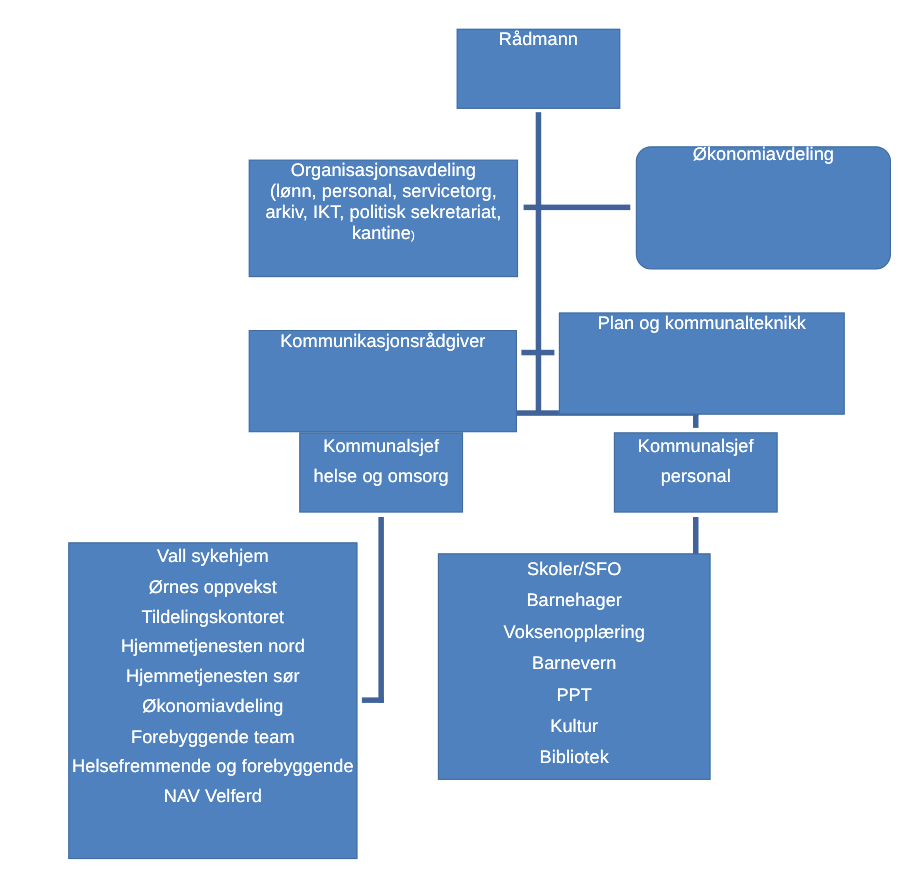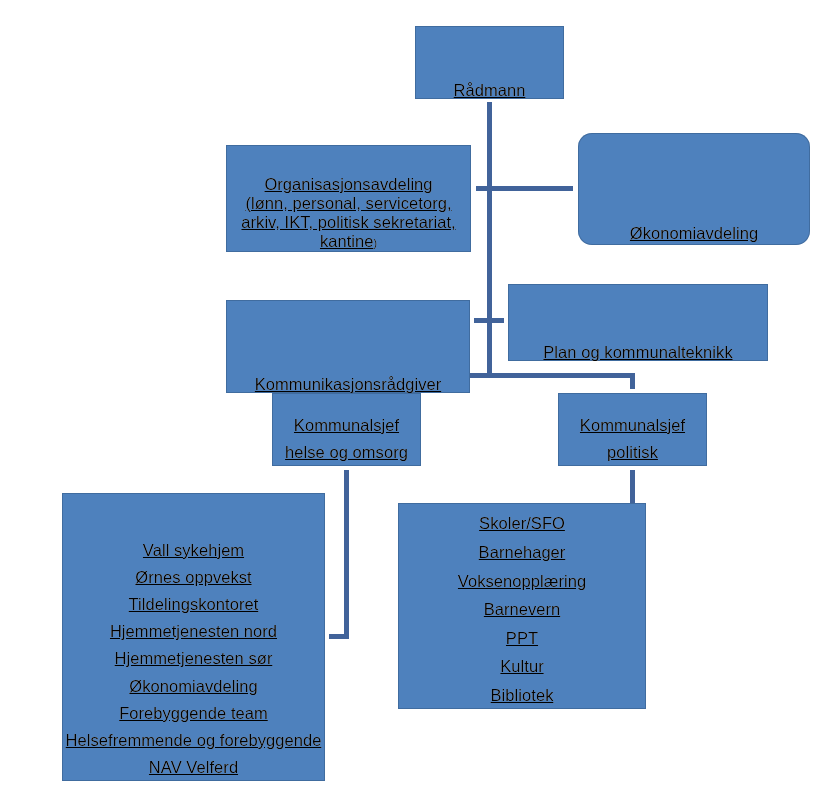--- a/index.html
+++ b/index.html
@@ -2,24 +2,24 @@
 <html><head>
 <meta charset="utf-8">
 <title>Organisasjonskart</title>
 <style>
   html,body{margin:0;padding:0;}
   body{width:837px;height:809px;background:#ffffff;
        font-family:"Liberation Sans",sans-serif;
        overflow:hidden;}
   #canvas{position:relative;width:837px;height:809px;}
 
-  .box{position:absolute;background:#4E81BD;color:#000000;
-       display:flex;align-items:flex-end;justify-content:center;
+  .box{position:absolute;background:#4E81BD;color:#ffffff;
+       display:flex;align-items:flex-start;justify-content:center;
        text-align:center;box-sizing:border-box;font-size:16.5px;letter-spacing:0.06px;
-       box-shadow:inset 0 0 0 1px rgba(45,78,114,0.40);text-decoration:underline;}
+       box-shadow:inset 0 0 0 1px rgba(45,78,114,0.40);}
   .box .txt{width:100%;position:relative;top:var(--ty,1px);
        text-shadow:0 0 0.45px rgba(255,255,255,0.9);}
 
   .conn{position:absolute;background:#41639A;}
 
   .logo{position:absolute;left:0;top:0;width:130px;height:90px;}
   .logo-mark{position:absolute;left:0;top:0;}
   .logo-bot{position:absolute;left:0px;top:52px;font-size:26px;color:#6f6f6f;
             font-weight:400;white-space:nowrap;line-height:1;letter-spacing:2.5px;}
 
@@ -62,35 +62,35 @@
   </div>
 
   <div class="box" style="left:578px;top:133px;width:232px;height:112px;border-radius:14px;--ty:-2px;">
     <span class="txt">Økonomiavdeling</span>
   </div>
 
   <div class="box" style="left:226px;top:300px;width:244px;height:93px;">
     <span class="txt">Kommunikasjonsrådgiver</span>
   </div>
 
-  <div class="box" style="left:508px;top:284px;width:260px;height:77px;">
+  <div class="box" style="left:508px;top:284px;width:260px;height:93px;">
     <span class="txt">Plan og kommunalteknikk</span>
   </div>
 
   <div class="box" style="left:272px;top:393px;width:149px;height:73px;--ty:0px;">
     <div class="txt twoline" id="ks-helse">
         <div>Kommunalsjef</div>
         <div>helse og omsorg</div>
       </div>
   </div>
 
   <div class="box" style="left:558px;top:393px;width:149px;height:73px;--ty:0px;">
     <div class="txt twoline" id="ks-oppvekst">
         <div>Kommunalsjef</div>
-        <div>politisk</div>
+        <div>personal</div>
       </div>
   </div>
 
   <div class="box" style="left:62px;top:493px;width:263px;height:288px;--ty:0.4px;">
     <div class="txt list" id="helse-list">
         <div>Vall sykehjem</div>
         <div>Ørnes oppvekst</div>
         <div>Tildelingskontoret</div>
         <div>Hjemmetjenesten nord</div>
         <div>Hjemmetjenesten sør</div>

